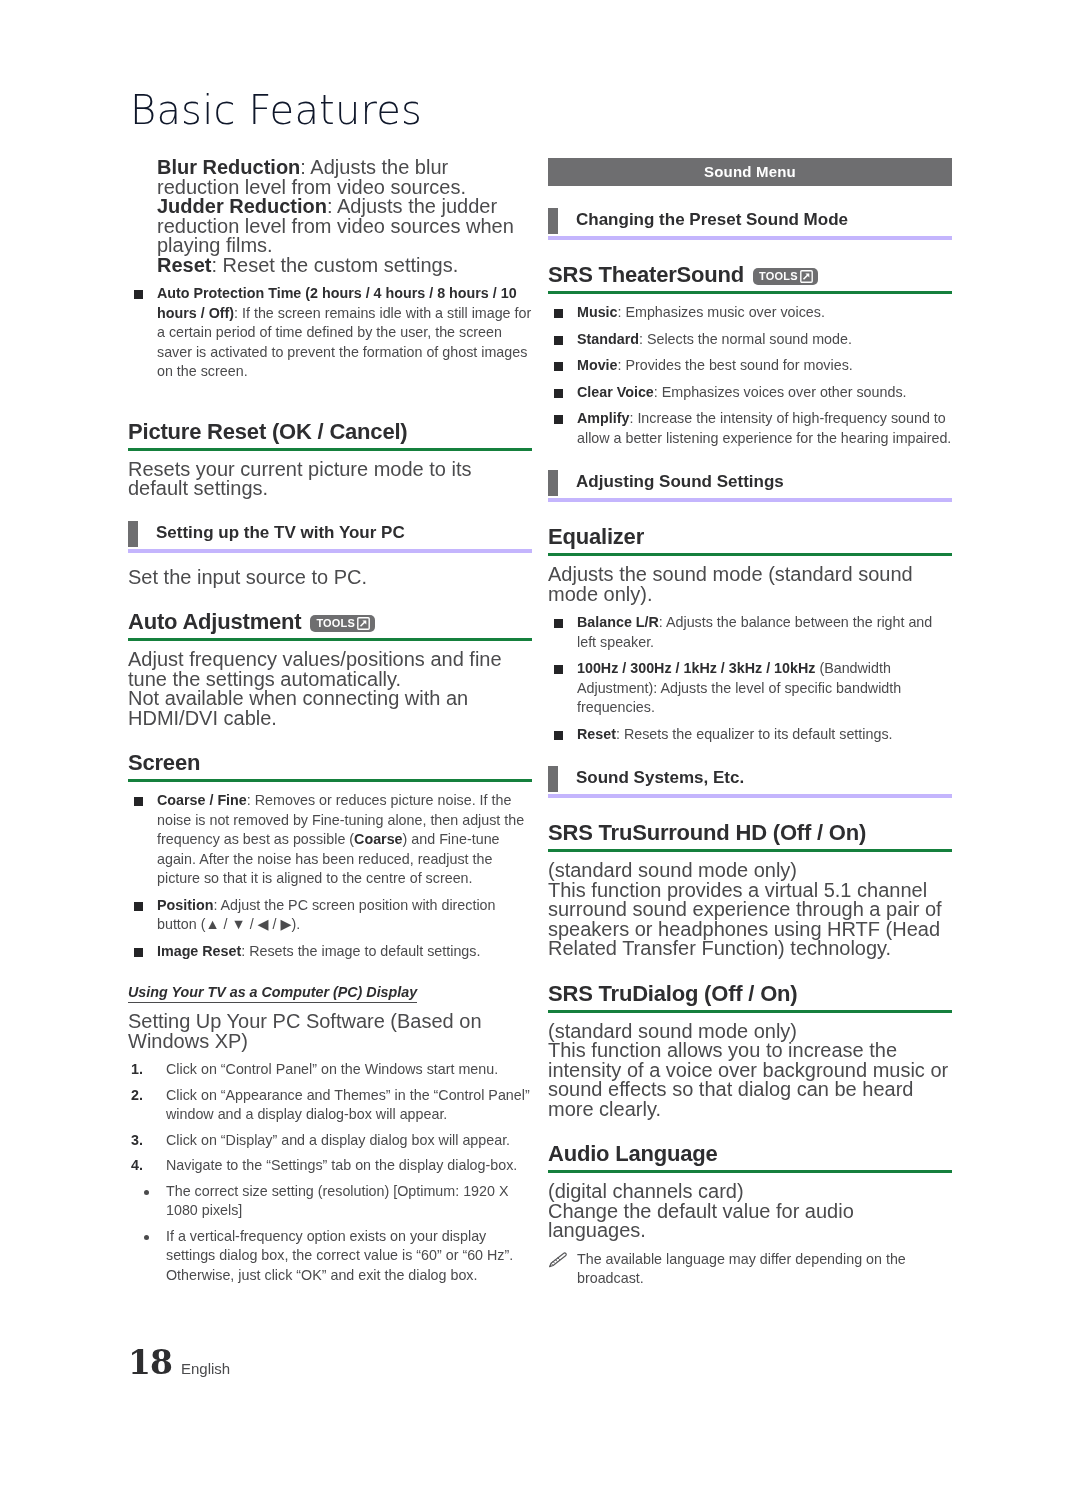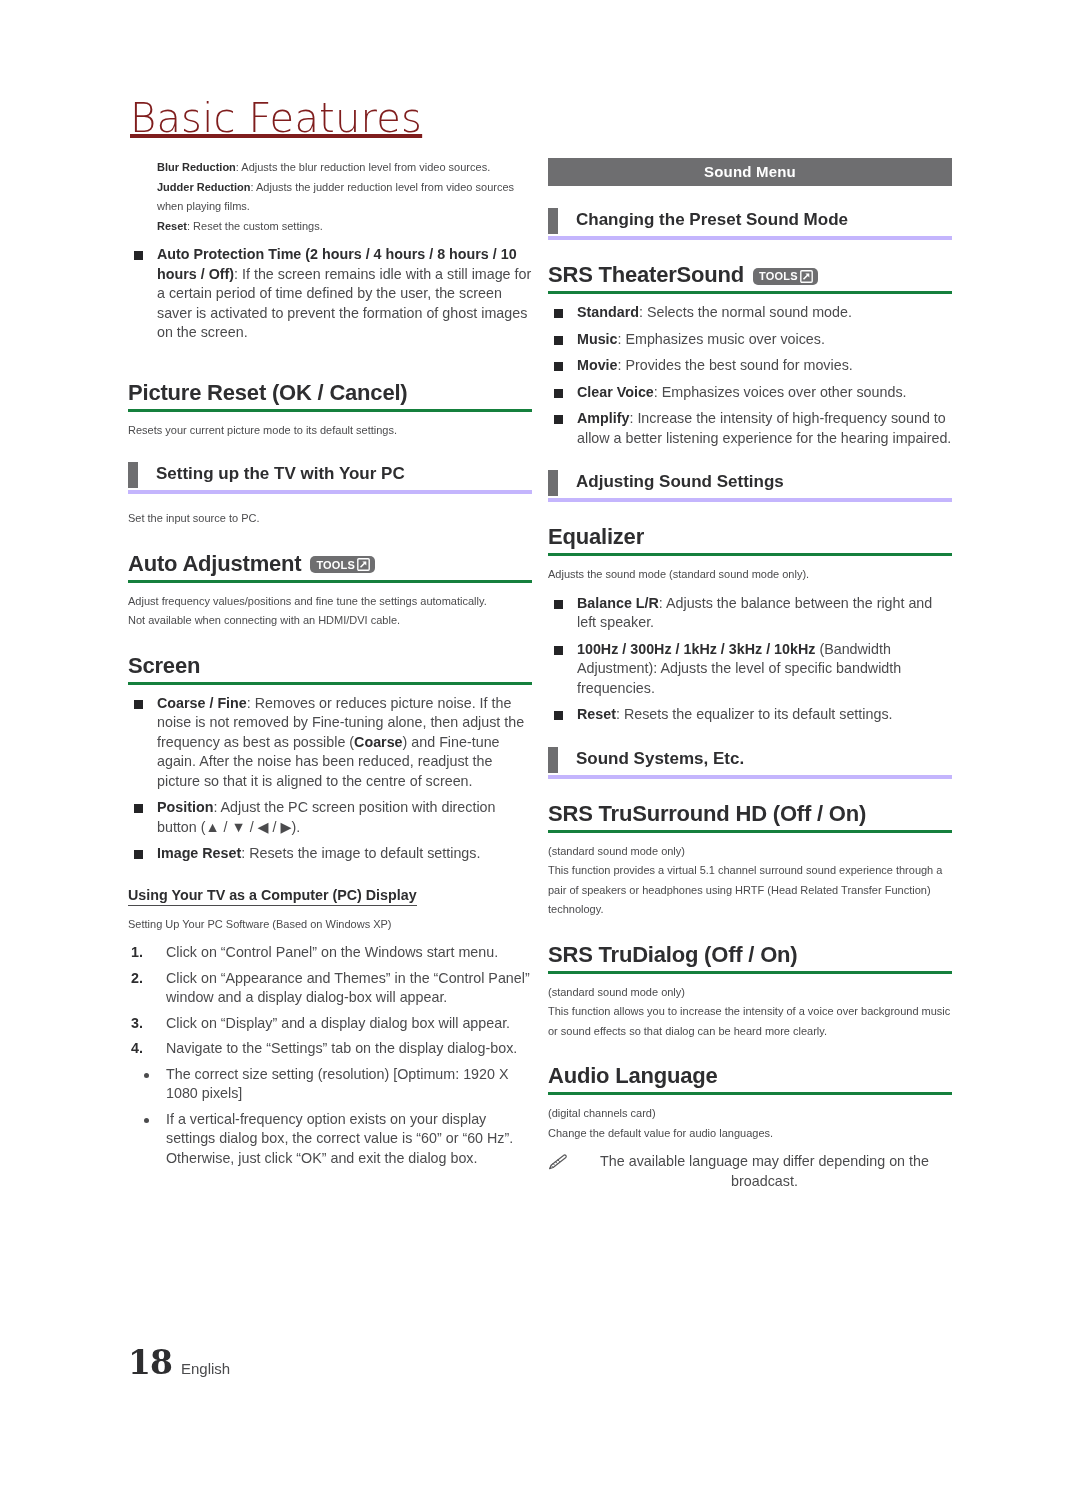--- a/index.html
+++ b/index.html
@@ -18,40 +18,39 @@
   .page {
     position: absolute;
     left: 0; top: 0;
     width: 1080px;
     height: 1494px;
   }
   
   .page-title {
     position: absolute;
     left: 130px;
-    top: 95px;
+    top: 87px;
     font-size: 40px;
     font-weight: 300;
     letter-spacing: 0.2px;
-    color: #7f1d1d;
+    color: #0f172a;
     font-family: "DejaVu Sans", sans-serif;
-    text-decoration: underline;
   }
   
   .col {
     position: absolute;
     top: 158px;
     width: 404px;
   }
   .col-left  { left: 128px; }
   .col-right { left: 548px; }
 
   
   .para {
-    font-size: 11px;
+    font-size: 20px;
     line-height: 19.5px;
     color: #4b4b4d;
     margin: 0 0 0 0;
   }
   .para.indent { margin-left: 29px; }
   .b { font-weight: bold; color: #2e2e30; }
 
   .gap-s { height: 9px; }
   .gap-m { height: 15px; }
   .gap-l { height: 22px; }
@@ -111,21 +110,20 @@
     border-radius: 50%;
     background: #4b4b4d;
   }
   
   .note-item {
     position: relative;
     padding-left: 29px;
     font-size: 14.3px;
     line-height: 19.5px;
     color: #4b4b4d;
-    text-align: center;
   }
   .note-item .pencil {
     position: absolute;
     left: 0px;
     top: 2px;
     width: 20px;
     height: 16px;
   }
   
   .h2 {
@@ -173,20 +171,21 @@
   }
   
   .uhead {
     display: inline-block;
     font-size: 14.3px;
     font-weight: bold;
     color: #2e2e30;
     border-bottom: 1.6px solid #4b4b4d;
     padding-bottom: 1px;
     line-height: 18px;
+    font-style: italic;
   }
   
   .tools-badge {
     display: inline-flex;
     align-items: center;
     gap: 2px;
     background: #6e6e70;
     border-radius: 5px;
     padding: 2px 5px 2px 6px;
     height: 17px;
@@ -314,22 +313,22 @@
       <span class="tools-badge">
         <span class="tx">TOOLS</span>
         <svg width="13" height="13" viewBox="0 0 13 13">
           <rect x="0.8" y="0.8" width="11.4" height="11.4" rx="1" fill="none" stroke="#ffffff" stroke-width="1.4"></rect>
           <path d="M3.5 9.2 L8.6 4.1" stroke="#ffffff" stroke-width="1.5"></path>
           <path d="M5.4 3.6 L9.3 3.6 L9.3 7.4 Z" fill="#ffffff"></path>
         </svg>
       </span>
     </div>
 
+    <div class="sq-item"><span class="b">Music</span><span>: Emphasizes music over voices.</span></div>
     <div class="sq-item"><span class="b">Standard</span><span>: Selects the normal sound mode.</span></div>
-    <div class="sq-item"><span class="b">Music</span><span>: Emphasizes music over voices.</span></div>
     <div class="sq-item"><span class="b">Movie</span><span>: Provides the best sound for movies.</span></div>
     <div class="sq-item"><span class="b">Clear Voice</span><span>: Emphasizes voices over other sounds.</span></div>
     <div class="sq-item"><span class="b">Amplify</span><span>: Increase the intensity of high-frequency sound to allow a better listening experience for the hearing impaired.</span></div>
 
     <div class="gap-m"></div>
 
     <div class="subhead">Adjusting Sound Settings</div>
 
     <div class="gap-l"></div>
 

